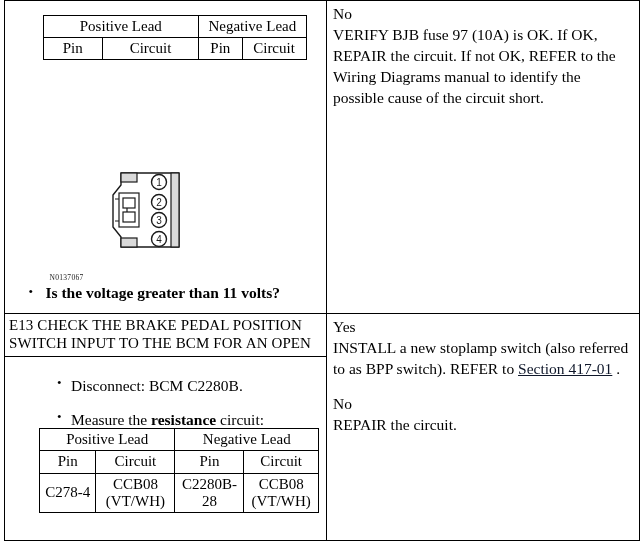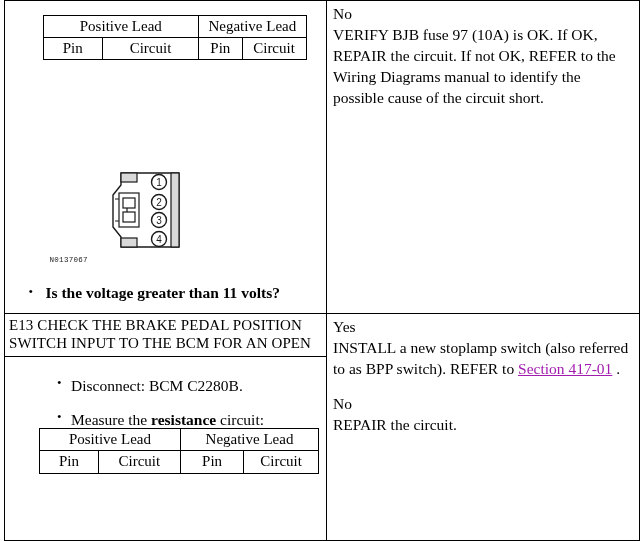--- a/index.html
+++ b/index.html
@@ -87,22 +87,22 @@
   .connector-block {
     position: absolute;
     left: 96px;
     top: 168px;
     width: 86px;
     height: 84px;
   }
   .img-caption {
     position: absolute;
     left: 45px;
-    top: 255px;
-    font-family: Liberation Mono, monospace;
+    top: 272px;
+    font-family: Liberation Serif, serif;
     font-size: 7.5px;
     letter-spacing: 0.3px;
     color: #222;
   }
 
   
   ul.bullets {
     margin: 0;
     padding: 0 0 0 40px;
     list-style: none;
@@ -156,21 +156,21 @@
   
   .ans-block {
     padding: 2px 8px 0 6px;
     font-size: 15.5px;
     line-height: 1.36;
   }
   .ans-label { font-weight: normal; }
   .ans-text { }
   .gap { height: 14px; }
   a.xref {
-    color: #a21caf;
+    color: #0f172a;
     text-decoration: underline;
   }
   .r2-left  { height: 226px; }
   .r2-right { height: 226px; }
 </style>
 </head>
 <body>
 
 <div class="page">
 
@@ -278,17 +278,23 @@
         <tr>
           <td colspan="2">Positive Lead</td>
           <td colspan="2">Negative Lead</td>
         </tr>
         <tr>
           <td class="lt2-c0">Pin</td>
           <td class="lt2-c1">Circuit</td>
           <td class="lt2-c2">Pin</td>
           <td class="lt2-c3">Circuit</td>
         </tr>
+        <tr>
+          <td>C278-4</td>
+          <td>CCB08 (VT/WH)</td>
+          <td>C2280B-28</td>
+          <td>CCB08 (VT/WH)</td>
+        </tr>
       </tbody>
     </table>
   </div>
 
 </div>
 
 </body></html>

